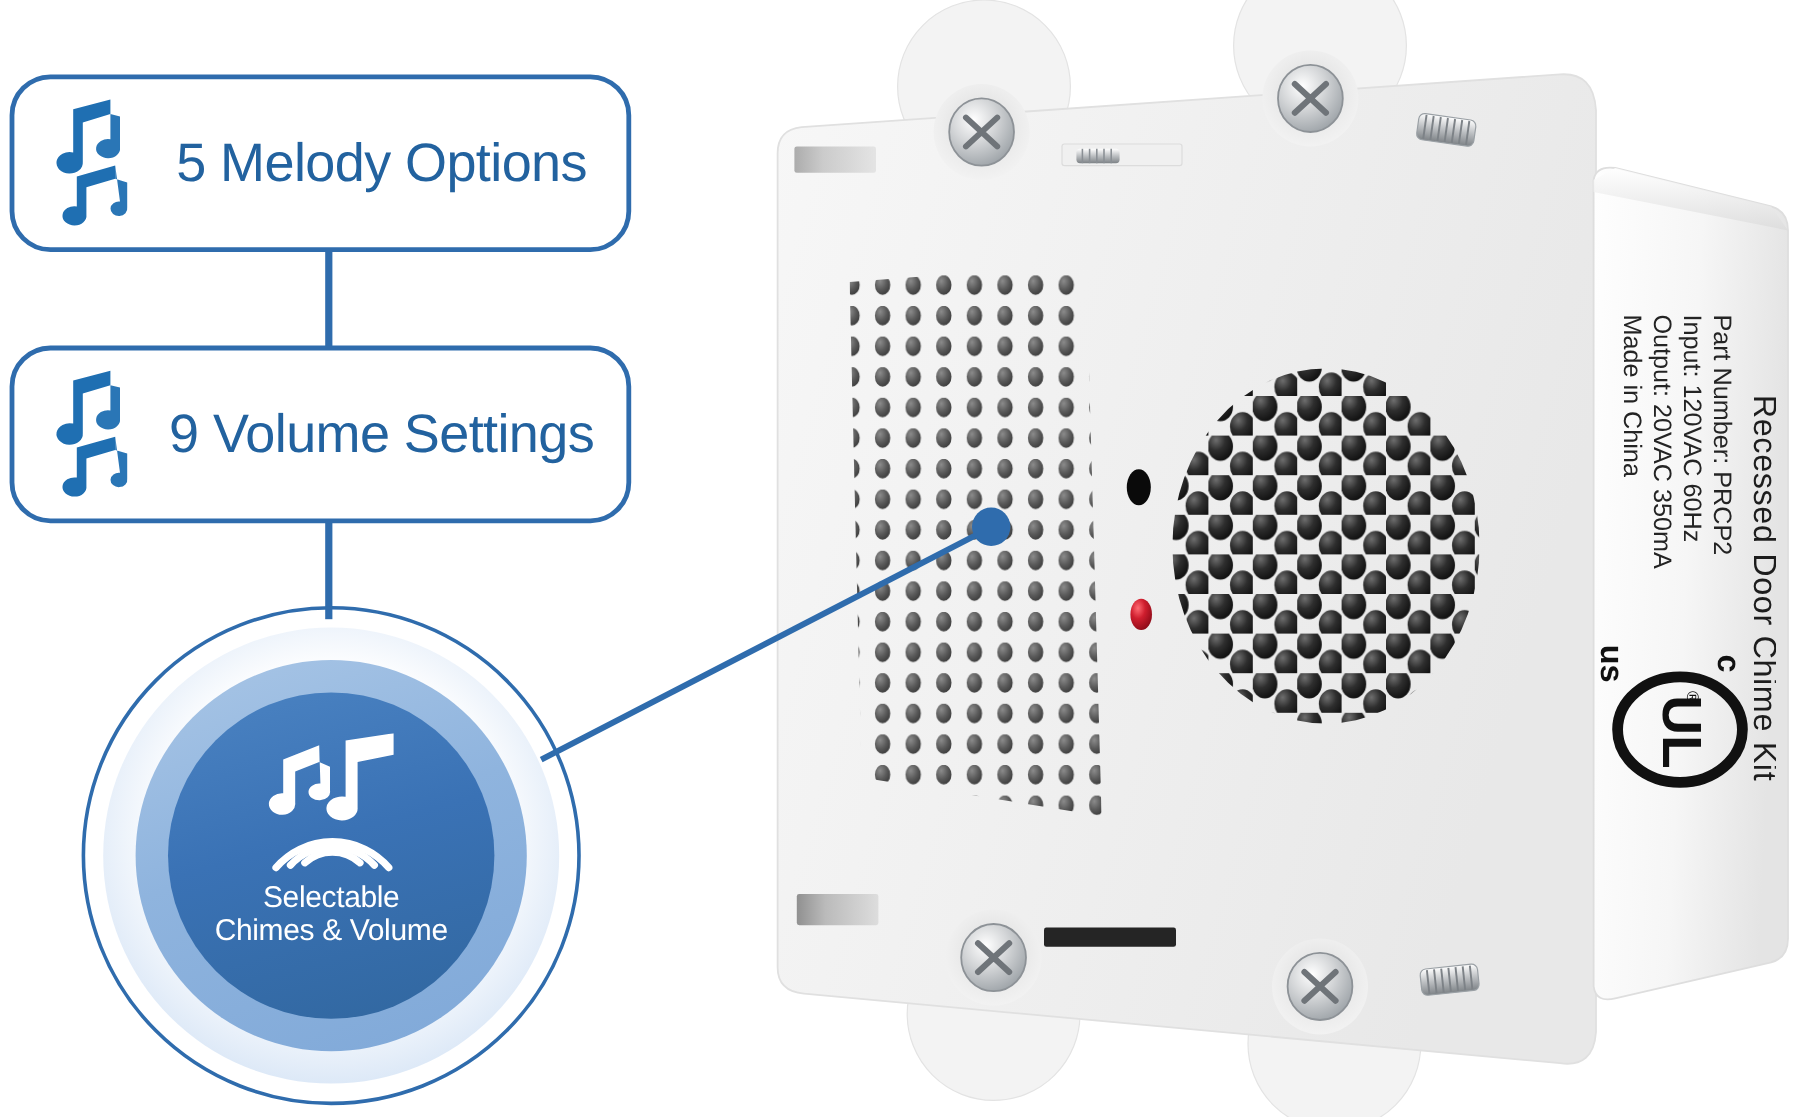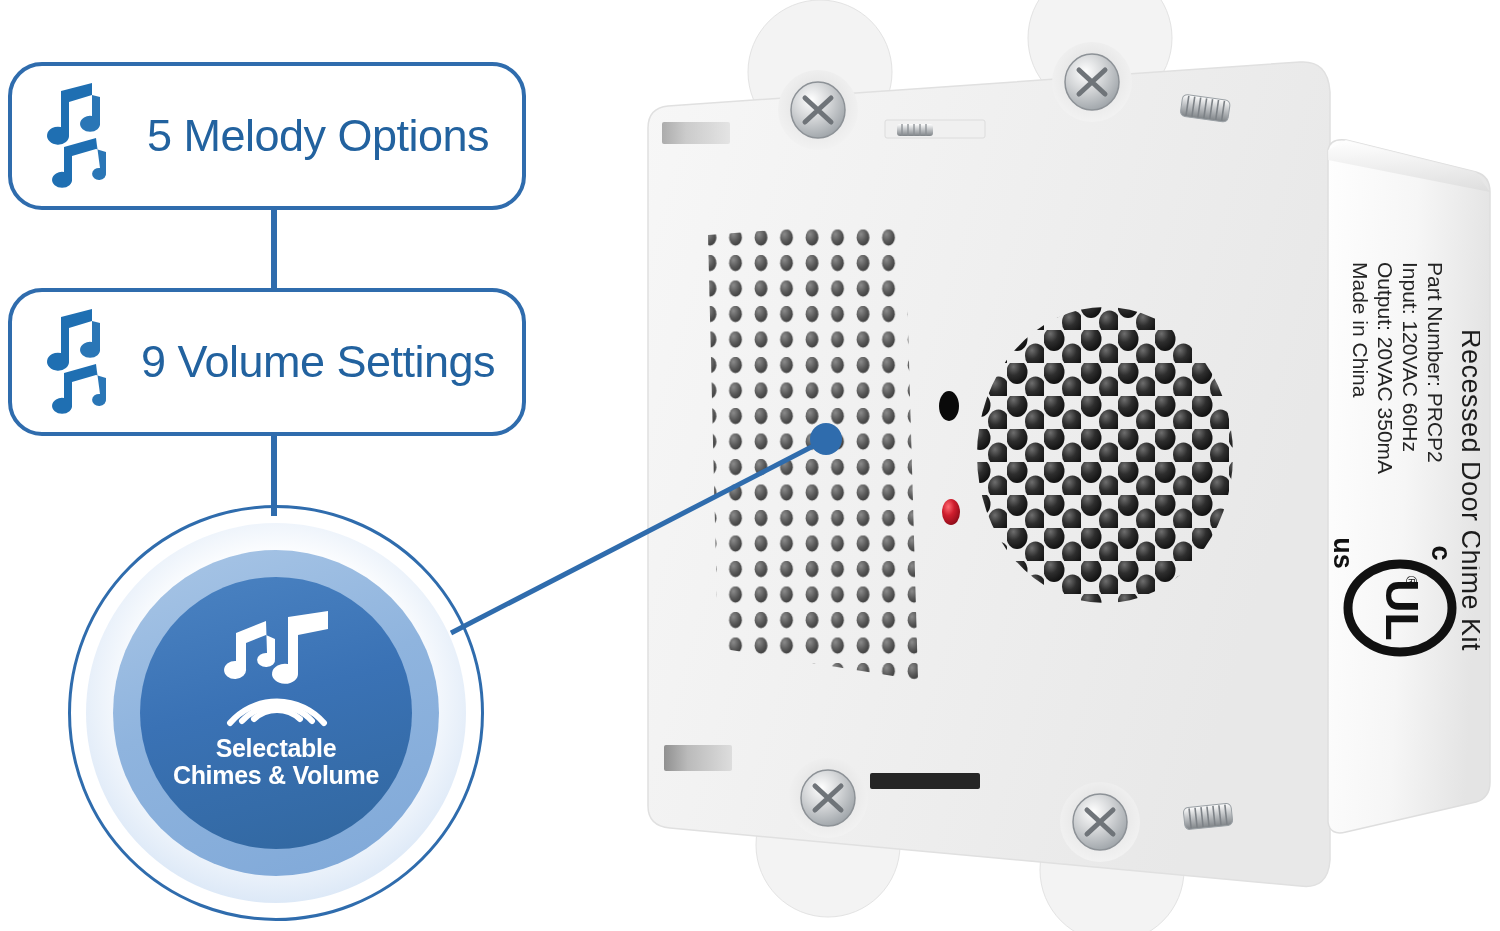--- a/index.html
+++ b/index.html
@@ -109,21 +109,21 @@
   .badge-icon { width: 148px; height: 118px; flex: 0 0 auto; }
   .badge-text {
     margin-top: 6px;
     color: #ffffff;
     font-size: 25px;
     line-height: 1.08;
     text-align: center;
     font-weight: 400;
     letter-spacing: -0.3px;
   }
-  .badge-text span { display: block; white-space: nowrap; font-weight: bold; }
+  .badge-text span { display: block; white-space: nowrap; }
 
   
   #leader-svg {
     position: absolute;
     left: 0; top: 0;
     width: 1500px; height: 931px;
     pointer-events: none;
     z-index: 6;
   }
 

